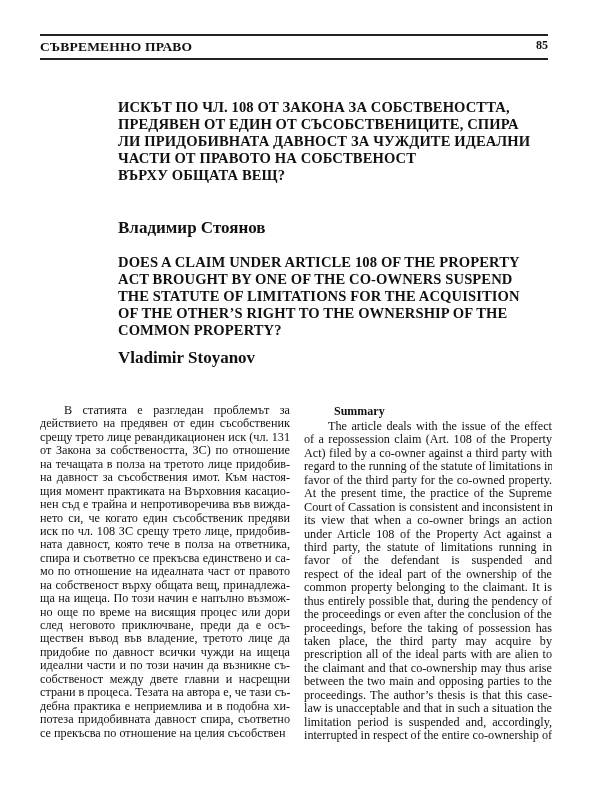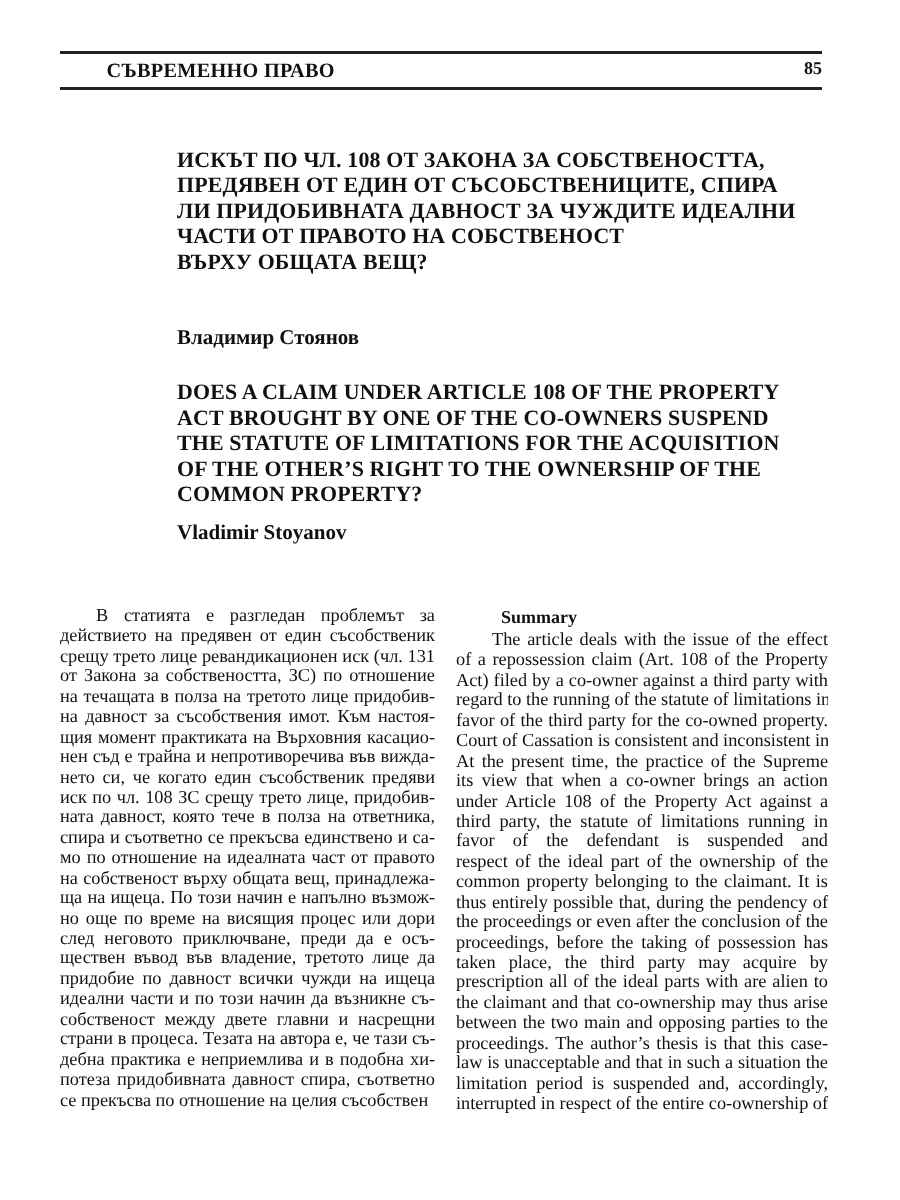--- a/index.html
+++ b/index.html
@@ -1,27 +1,27 @@
 <!DOCTYPE html>
 <html><head>
 <meta charset="utf-8">
 <style>
   html, body { margin: 0; padding: 0; background: #ffffff; }
   body { width: 600px; height: 800px; position: relative; overflow: hidden;
          font-family: "Liberation Serif", "DejaVu Serif", serif; color: #111111; }
   .running-head { position: absolute; left: 40px; top: 34px; width: 508px; height: 22px;
                   border-top: 2px solid #222; border-bottom: 2px solid #222; }
   .running-head .journal { position: absolute; left: 0; top: 3px; font-weight: bold;
-                  font-size: 13.5px; letter-spacing: 0.2px; margin-left: 31px; }
+                  font-size: 13.5px; letter-spacing: 0.2px; }
   .running-head .page-num { position: absolute; right: 0; top: 2px; font-weight: bold; font-size: 12px; }
 
   .title-block { position: absolute; left: 118px; width: 440px; }
   .title { font-weight: bold; font-size: 14.6px; line-height: 17px; letter-spacing: 0.1px; }
   .title div { white-space: nowrap; }
-  .author { font-weight: bold; font-size: 14px; text-align: center; }
+  .author { font-weight: bold; font-size: 17px; text-align: center; }
 
   #bg-title { top: 99px; }
   #bg-author { position: absolute; left: 118px; top: 218px; }
   #en-title { top: 254px; }
   #en-author { position: absolute; left: 118px; top: 348px; }
 
   .col { position: absolute; top: 404px; font-size: 12.2px; line-height: 13.45px; }
   .col.left { left: 40px; width: 250px; }
   .col.right { left: 304px; width: 248px; }
   .col h3 { margin: 0 0 2px 0; font-size: 12px; font-weight: bold; line-height: 14px; }
@@ -88,22 +88,22 @@
 </div>
 
 <div class="col right">
   <h3>Summary</h3>
   <div id="en-lines">
       <span class="line first">The article deals with the issue of the effect</span>
       <span class="line">of a repossession claim (Art. 108 of the Property</span>
       <span class="line">Act) filed by a co-owner against a third party with</span>
       <span class="line">regard to the running of the statute of limitations in</span>
       <span class="line">favor of the third party for the co-owned property.</span>
+      <span class="line">At the present time, the practice of the Supreme</span>
       <span class="line">Court of Cassation is consistent and inconsistent in</span>
-      <span class="line">At the present time, the practice of the Supreme</span>
       <span class="line">its view that when a co-owner brings an action</span>
       <span class="line">under Article 108 of the Property Act against a</span>
       <span class="line">third party, the statute of limitations running in</span>
       <span class="line">favor of the defendant is suspended and</span>
       <span class="line">respect of the ideal part of the ownership of the</span>
       <span class="line">common property belonging to the claimant. It is</span>
       <span class="line">thus entirely possible that, during the pendency of</span>
       <span class="line">the proceedings or even after the conclusion of the</span>
       <span class="line">proceedings, before the taking of possession has</span>
       <span class="line">taken place, the third party may acquire by</span>

